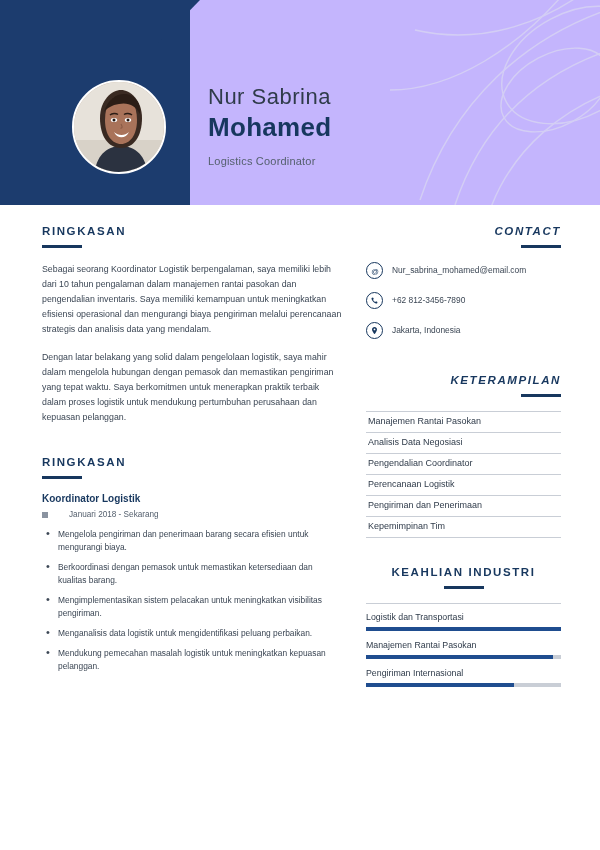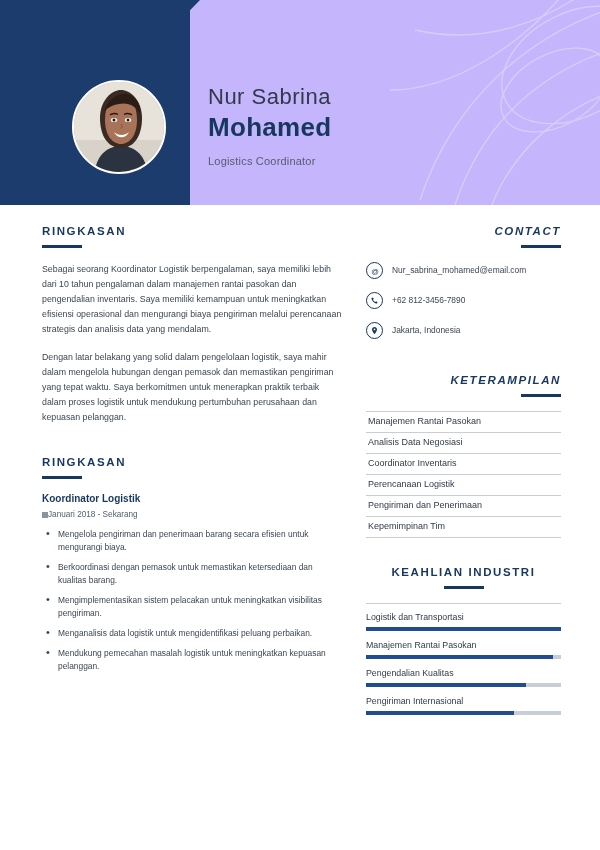--- a/index.html
+++ b/index.html
@@ -98,21 +98,21 @@
   .exp-role {
     font-size: 10px; font-weight: bold; color: #17375e;
     margin-bottom: 6px;
   }
   .exp-company {
     font-size: 9px; font-weight: bold; color: #1f4d8f;
     margin-bottom: 7px;
   }
   .exp-date {
     font-size: 8.2px; color: #55606e; margin-bottom: 9px;
-    display: flex; align-items: center; gap: 0;
+    display: flex; align-items: center; gap: 21px;
   }
   .date-sq {
     width: 6px; height: 6px; background: #8a93a0;
     display: inline-block;
   }
   .exp-desc {
     font-size: 8.8px; line-height: 15px; color: #3b4654;
     margin-bottom: 8px;
   }
   .bullets { list-style: none; }
@@ -280,21 +280,21 @@
     </div>
 
     <div style="height:22px"></div>
 
     <div>
       <div class="sec-title right">KETERAMPILAN</div>
       <div class="rule right"></div>
       <div>
         <div class="skill-item">Manajemen Rantai Pasokan</div>
         <div class="skill-item">Analisis Data  Negosiasi</div>
-        <div class="skill-item">Coordinator Inventaris</div>
+        <div class="skill-item">Pengendalian Coordinator</div>
         <div class="skill-item">Perencanaan Logistik</div>
         <div class="skill-item">Pengiriman dan Penerimaan</div>
         <div class="skill-item">Kepemimpinan Tim</div>
       </div>
     </div>
 
     <div style="height:28px"></div>
 
     <div>
       <div class="sec-title center">KEAHLIAN INDUSTRI</div>
@@ -308,26 +308,20 @@
             <div class="bar-fill" style="width: 100%;"></div>
           </div>
       </div>
       <div class="ind-item">
         <div class="ind-label">Manajemen Rantai Pasokan</div>
         <div class="bar-bg">
             <div class="bar-fill" style="width: 96%;"></div>
           </div>
       </div>
       <div class="ind-item">
-        <div class="ind-label">Pengendalian Kualitas</div>
-        <div class="bar-bg">
-            <div class="bar-fill" style="width: 82%;"></div>
-          </div>
-      </div>
-      <div class="ind-item">
         <div class="ind-label">Pengiriman Internasional</div>
         <div class="bar-bg">
             <div class="bar-fill" style="width: 76%;"></div>
           </div>
       </div>
     </div>
 
   </div>
 </div>
 

